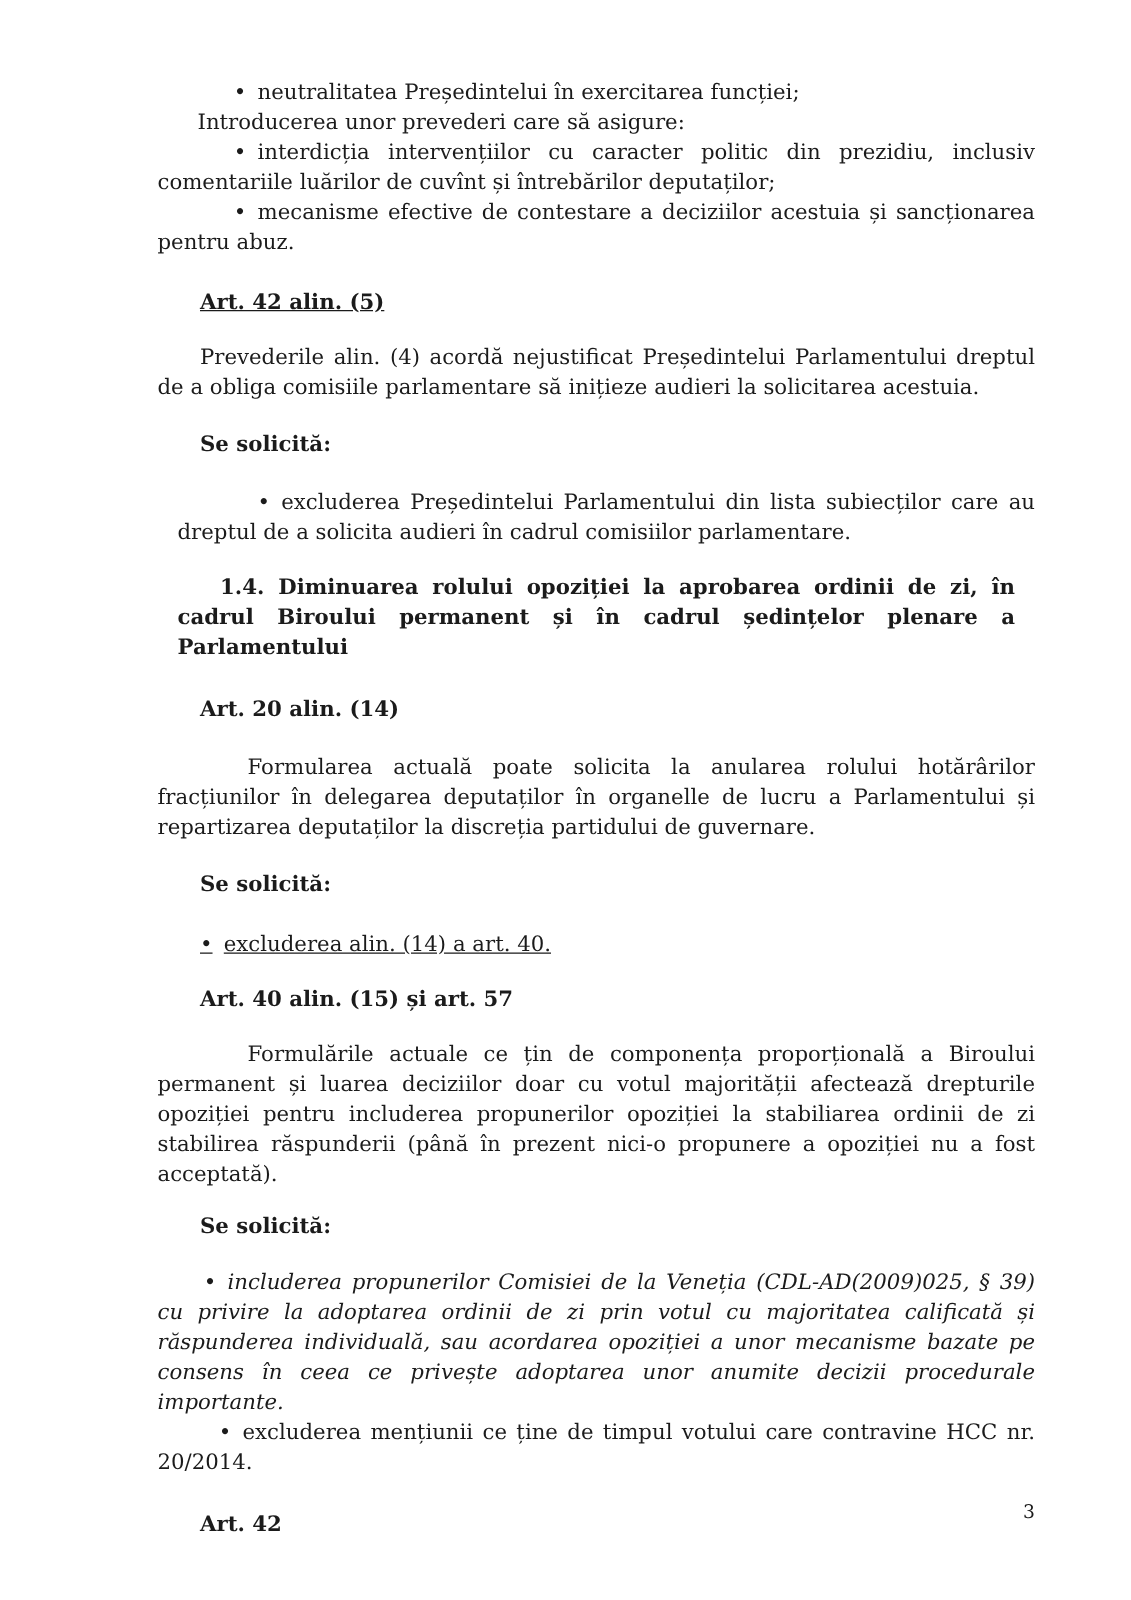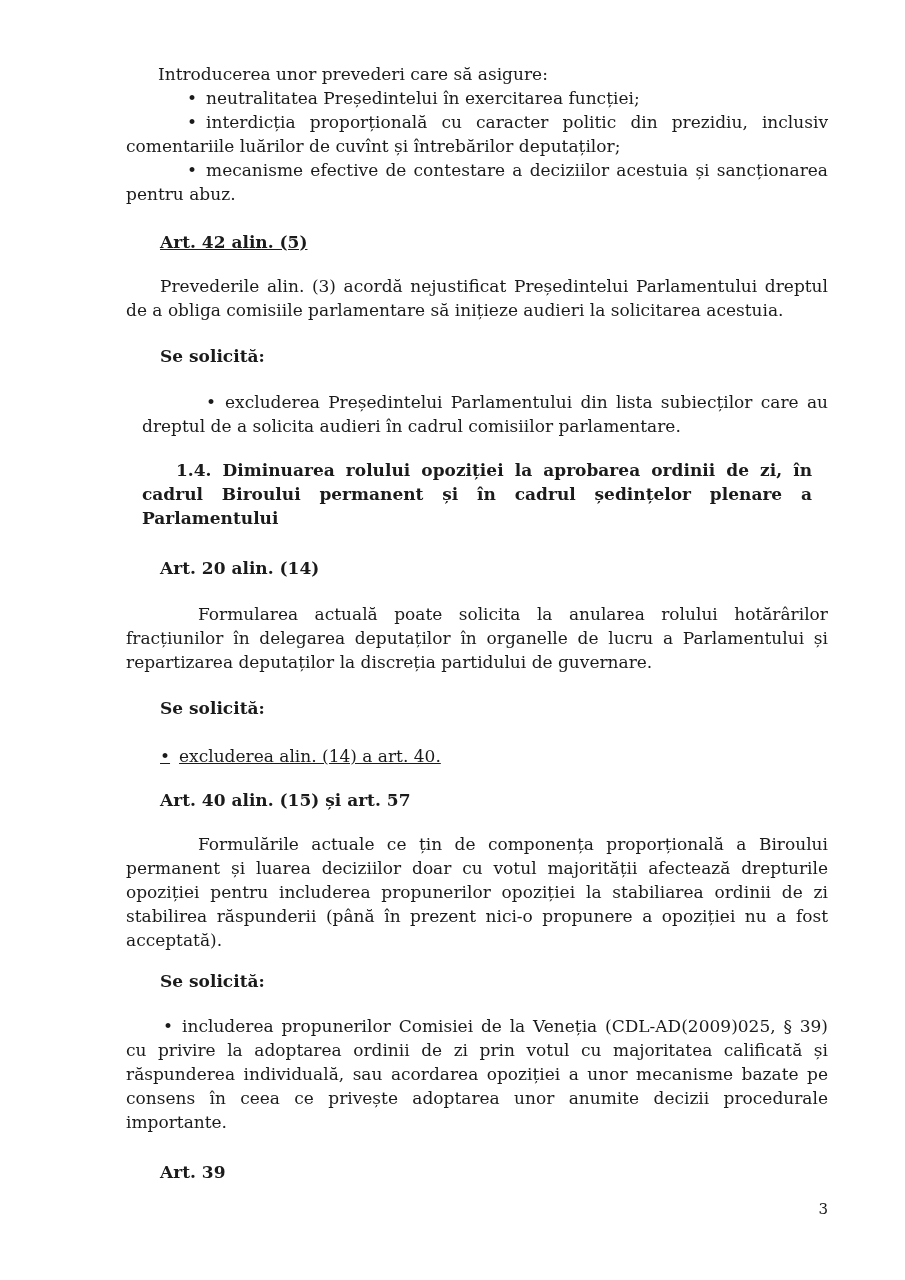--- a/index.html
+++ b/index.html
@@ -31,21 +31,21 @@
   }
   .heading-justify {
     margin: 16px;
     font-weight: bold;
     text-align: justify;
   }
   .blt { margin-right: 9px; }
   
   .ti32 { text-indent: 32px; }
   .ti34 { text-indent: 34px; }
-  .ti37 { text-indent: 37px; }
+  .ti37 { text-indent: 37px; font-style: italic; }
   .ti49 { text-indent: 49px; }
   .ti61 { text-indent: 61px; }
   .ti64 { text-indent: 64px; margin-left: 16px; }
   .ti72 { text-indent: 72px; }
   
   .mt17 { margin-top: 17px; }
   .mt20 { margin-top: 20px; }
   .mt21 { margin-top: 21px; }
   .mt22 { margin-top: 22px; }
   .mt24 { margin-top: 24px; text-decoration: underline; }
@@ -57,31 +57,31 @@
     font-size: 15px;
     line-height: 18px;
     text-align: right;
   }
 </style>
 </head>
 <body>
 
 <div class="page">
 
+  <p class="para ti61"><span class="blt">•</span><span>neutralitatea Președintelui în exercitarea funcției;</span></p>
+
   <p class="para ti32">Introducerea unor prevederi care să asigure:</p>
 
-  <p class="para ti61"><span class="blt">•</span><span>neutralitatea Președintelui în exercitarea funcției;</span></p>
-
-  <p class="para ti61"><span class="blt">•</span><span>interdicția proporțională cu caracter politic din prezidiu, inclusiv comentariile luărilor de cuvînt și întrebărilor deputaților;</span></p>
+  <p class="para ti61"><span class="blt">•</span><span>interdicția intervențiilor cu caracter politic din prezidiu, inclusiv comentariile luărilor de cuvînt și întrebărilor deputaților;</span></p>
 
   <p class="para ti61"><span class="blt">•</span><span>mecanisme efective de contestare a deciziilor acestuia și sancționarea pentru abuz.</span></p>
 
   <p class="heading ti34 mt24">Art. 42 alin. (5)</p>
 
-  <p class="para ti34 mt20">Prevederile alin. (3) acordă nejustificat Președintelui Parlamentului dreptul de a obliga comisiile parlamentare să inițieze audieri la solicitarea acestuia.</p>
+  <p class="para ti34 mt20">Prevederile alin. (4) acordă nejustificat Președintelui Parlamentului dreptul de a obliga comisiile parlamentare să inițieze audieri la solicitarea acestuia.</p>
 
   <p class="heading ti34 mt22">Se solicită:</p>
 
   <p class="para ti64 mt22"><span class="blt">•</span><span>excluderea Președintelui Parlamentului din lista subiecților care au dreptul de a solicita audieri în cadrul comisiilor parlamentare.</span></p>
 
   <p class="heading-justify ti34 mt20">1.4. Diminuarea rolului opoziției la aprobarea ordinii de zi, în cadrul Biroului permanent și în cadrul ședințelor plenare a Parlamentului</p>
 
   <p class="heading ti34 mt26">Art. 20 alin. (14)</p>
 
   <p class="para ti72 mt22">Formularea actuală poate solicita la anularea rolului hotărârilor fracțiunilor în delegarea deputaților în organelle de lucru a Parlamentului și repartizarea deputaților la discreția partidului de guvernare.</p>
@@ -91,18 +91,19 @@
   <p class="para ti34 mt24"><span class="blt">•</span><span>excluderea alin. (14) a art. 40.</span></p>
 
   <p class="heading ti34 mt20">Art. 40 alin. (15) și art. 57</p>
 
   <p class="para ti72 mt20">Formulările actuale ce țin de componența proporțională a Biroului permanent și luarea deciziilor doar cu votul majorității afectează drepturile opoziției pentru includerea propunerilor opoziției la stabiliarea ordinii de zi stabilirea răspunderii (până în prezent nici-o propunere a opoziției nu a fost acceptată).</p>
 
   <p class="heading ti34 mt17">Se solicită:</p>
 
   <p class="para ti37 mt21"><span class="blt">•</span><span>includerea propunerilor Comisiei de la Veneția (CDL-AD(2009)025, § 39) cu privire la adoptarea ordinii de zi prin votul cu majoritatea calificată și răspunderea individuală, sau acordarea opoziției a unor mecanisme bazate pe consens în ceea ce privește adoptarea unor anumite decizii procedurale importante.</span></p>
 
+  <p class="para ti49"><span class="blt">•</span><span>excluderea mențiunii ce ține de timpul votului care contravine HCC nr. 20/2014.</span></p>
 
-  <p class="heading ti34 mt26">Art. 39</p>
+  <p class="heading ti34 mt26">Art. 42</p>
 
   <div class="page-number">3</div>
 
 </div>
 
 </body></html>

